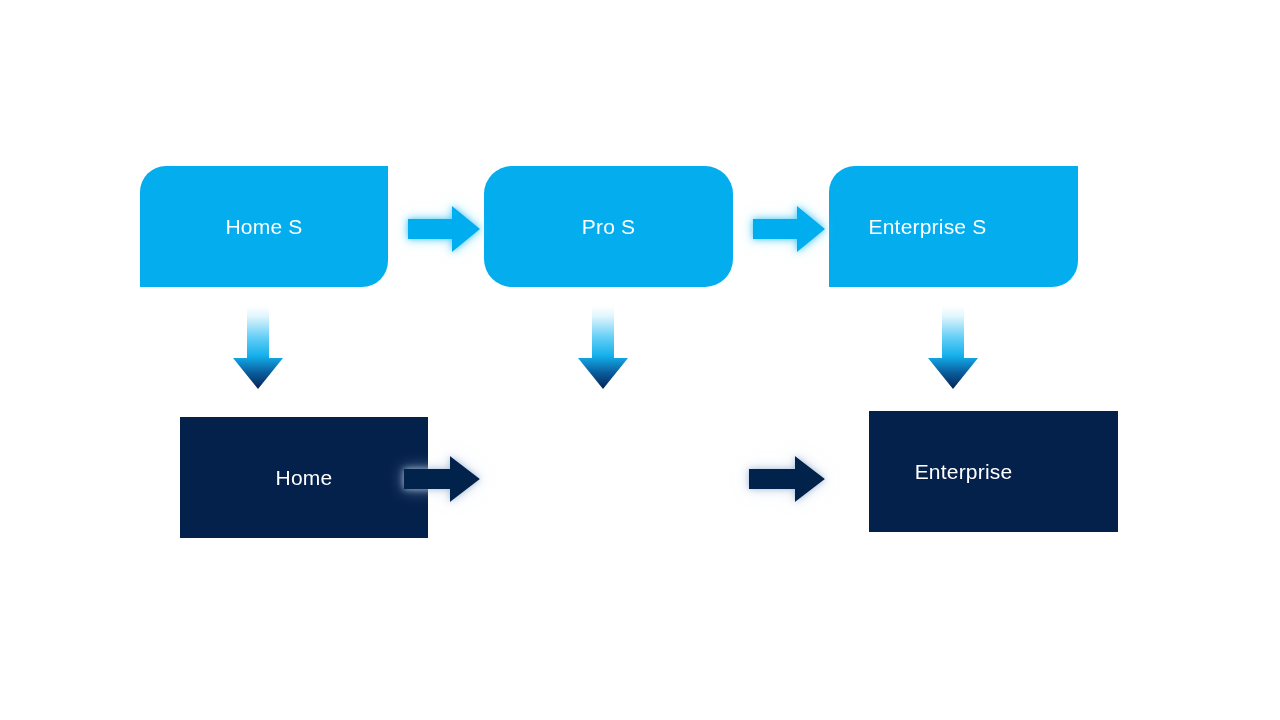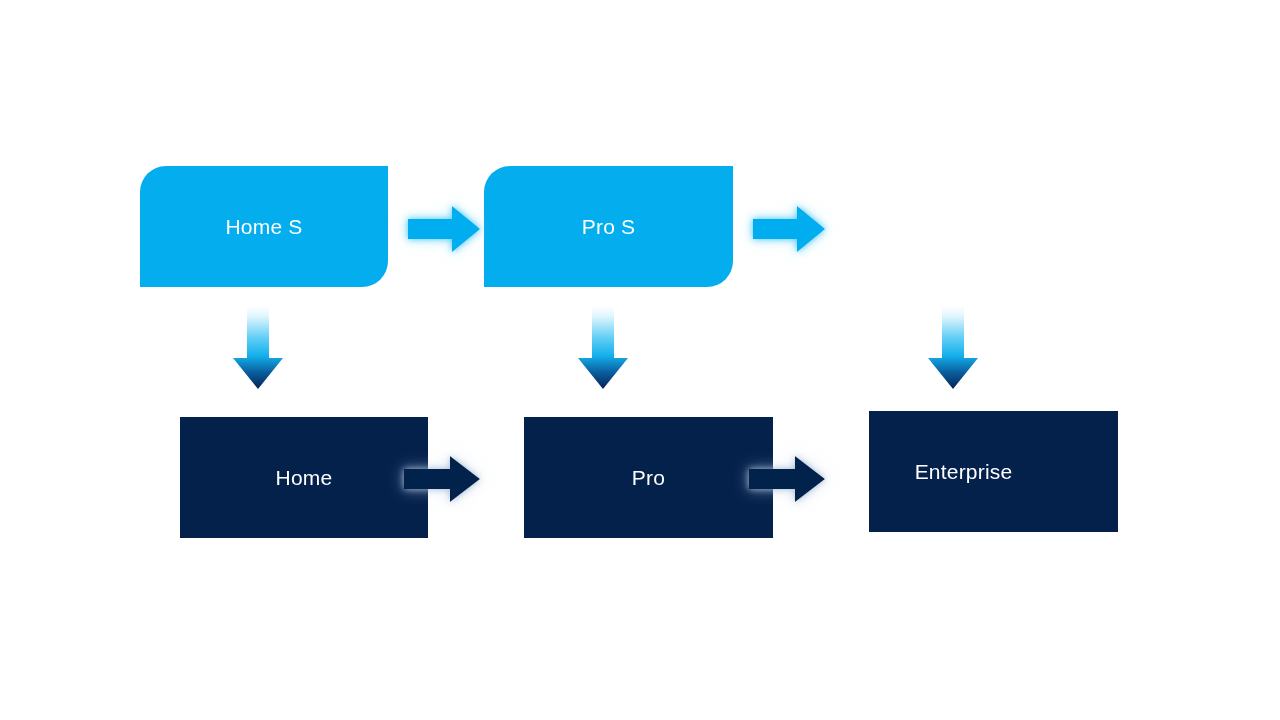--- a/index.html
+++ b/index.html
@@ -82,24 +82,27 @@
         <feDropShadow dx="0" dy="0" stdDeviation="3.4" flood-color="#9FB8D6" flood-opacity="0.9"></feDropShadow>
         <feDropShadow dx="0" dy="0" stdDeviation="7" flood-color="#C3D3E6" flood-opacity="0.5"></feDropShadow>
       </filter>
     </defs>
   </svg>
 
   <div class="box box-top" style="left:140px; top:166px; width:248px; height:121px;">
     <span class="box-label">Home S</span>
   </div>
 
-  <div class="box box-top" style="left:484px; top:166px; width:249px; height:121px;">
+  <div class="box box-top" style="left:484px; top:166px; width:249px; height:121px;border-radius:28px;">
     <span class="box-label">Pro S</span>
   </div>
 
+  <div class="box box-top" style="left:829px; top:166px; width:249px; height:121px;">
+    <span class="box-label" style="transform: translateX(-26px);">Enterprise S</span>
+  </div>
 
   <div class="arrow" style="left:408px; top:204px; width:72px; height:50px;">
     <svg width="72" height="50" viewBox="0 0 72 50">
       <path d="M0,15 L44,15 L44,2 L72,25 L44,48 L44,35 L0,35 Z" fill="#03ADEE" filter="url(#cyanGlow)"></path>
     </svg>
   </div>
 
   <div class="arrow" style="left:753px; top:204px; width:72px; height:50px;">
     <svg width="72" height="50" viewBox="0 0 72 50">
       <path d="M0,15 L44,15 L44,2 L72,25 L44,48 L44,35 L0,35 Z" fill="#03ADEE" filter="url(#cyanGlow)"></path>
@@ -121,23 +124,20 @@
   <div class="arrow" style="left:927px; top:306px; width:52px; height:84px;">
     <svg width="52" height="84" viewBox="0 0 52 84">
       <path d="M15,0 L37,0 L37,52 L51,52 L26,83 L1,52 L15,52 Z" fill="url(#downGrad)"></path>
     </svg>
   </div>
 
   <div class="box box-bottom" style="left:140px; top:417px; width:248px; height:121px;">
     <span class="box-label">Home</span>
   </div>
 
-  <div class="box box-bottom" style="left:484px; top:417px; width:249px; height:121px;">
-    <span class="box-label">Pro</span>
-  </div>
 
   <div class="box box-bottom" style="left:829px; top:411px; width:249px; height:121px;">
     <span class="box-label" style="transform: translateX(-30px);">Enterprise</span>
   </div>
 
   <div class="arrow" style="left:404px; top:453px; width:76px; height:52px;">
     <svg width="76" height="52" viewBox="0 0 76 52">
       <path d="M0,16 L46,16 L46,3 L76,26 L46,49 L46,36 L0,36 Z" fill="#04214C" filter="url(#navyGlow)"></path>
     </svg>
   </div>

